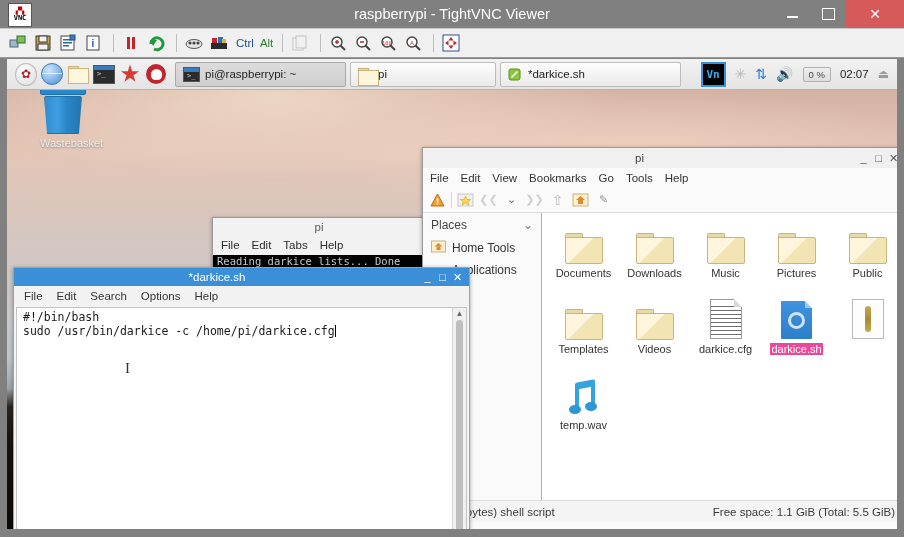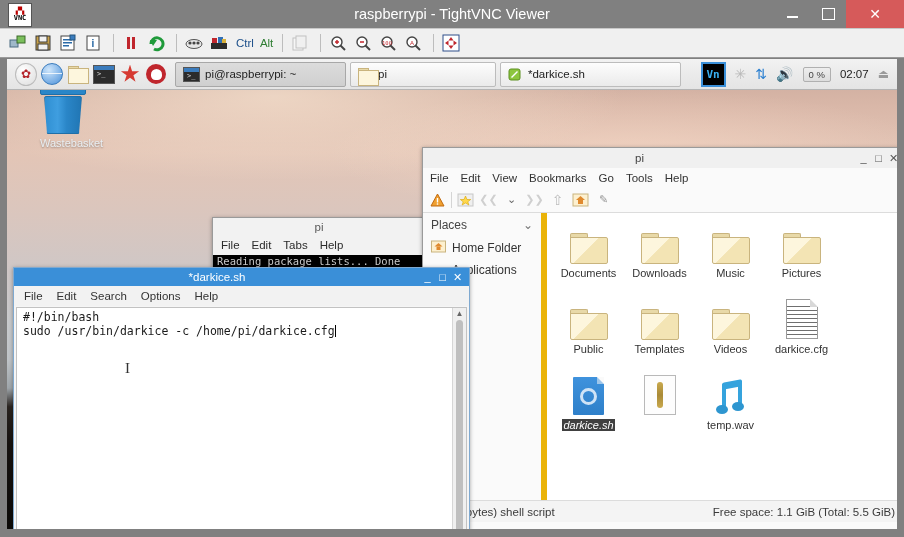--- a/index.html
+++ b/index.html
@@ -102,29 +102,29 @@
   #filemanager{left:415px;top:88px;width:482px;height:385px;background:#fafafa;}
   #fm-tb{height:20px;background:#f0f0f0;color:#555;}
   #fm-tb .t{font-size:11.5px;color:#444;}
   .fm-menu{height:19px;display:flex;align-items:center;padding-left:7px;font-size:11.5px;color:#333;}
   .fm-menu span{margin-right:12px;}
   .fm-path{height:25px;display:flex;align-items:center;padding:0 5px;gap:4px;border-bottom:1px solid #dcdcdc;}
   .fm-ibtn{width:19px;height:19px;display:flex;align-items:center;justify-content:center;font-size:11px;color:#b5b5b5;}
   .fm-pathbar{flex:1;height:19px;background:#fff;border:1px solid #c2c2c2;border-radius:2px;
     font-size:11.5px;line-height:19px;padding-left:5px;color:#222;}
   .fm-body{display:flex;height:287px;}
-  .fm-side{width:118px;border-right:6px solid #eab308;background:#fafafa;}
+  .fm-side{width:118px;border-right:1px solid #eab308;background:#fafafa;}
   .fm-side-head{display:flex;align-items:center;justify-content:space-between;height:24px;
     padding:0 8px;font-size:12px;color:#444;}
   .fm-place{display:flex;align-items:center;gap:6px;height:22px;padding-left:8px;font-size:12px;color:#333;}
   .fm-files{flex:1;background:#fff;position:relative;overflow:hidden;}
   .fgrid{display:flex;flex-wrap:wrap;padding:6px 0 0 6px;}
   .fitem{width:71px;min-height:72px;text-align:center;margin-bottom:4px;}
   .fitem .lbl{font-size:11px;color:#333;line-height:12px;word-break:break-word;display:inline-block;padding:0 1px;}
-  .fitem.sel .lbl{background:#404040;color:#fff;font-style:italic;}
+  .fitem.sel .lbl{background:#ec4899;color:#fff;}
   .ficon{height:44px;display:flex;align-items:flex-end;justify-content:center;}
   .folder{width:38px;height:30px;position:relative;}
   .folder:before{content:"";position:absolute;left:0;top:0;width:16px;height:5px;
     background:#e8d9a8;border:1px solid #c9b47e;border-bottom:none;border-radius:2px 2px 0 0;}
   .folder:after{content:"";position:absolute;left:0;top:4px;width:36px;height:25px;
     background:linear-gradient(135deg,#fdf6dd 0%,#fdf6dd 45%,#f3e4b4 46%,#f3e4b4 100%);
     border:1px solid #c9b47e;border-radius:1px 2px 2px 2px;}
   .doc{width:30px;height:38px;background:#fff;border:1px solid #9a9a9a;position:relative;
     background-image:repeating-linear-gradient(to bottom,#6f6f6f 0 1px,#fff 1px 4px);
     background-position:0 6px;background-size:100% 32px;background-repeat:no-repeat;}
@@ -350,21 +350,21 @@
     <div class="piwin" id="terminal">
       <div class="pi-tb">
         <div class="t">pi</div>
       </div>
       <div class="pi-menu">
         <span>File</span>
         <span>Edit</span>
         <span>Tabs</span>
         <span>Help</span>
       </div>
-      <div class="termline">Reading package lists... Done</div>
+      <div class="termline">Reading darkice lists... Done</div>
     </div>
 
     <div class="piwin" id="filemanager">
       <div class="pi-tb" id="fm-tb">
         <div class="t">pi</div>
         <div class="pi-tb-btns">
           <span>_</span>
           <span>□</span>
           <span>✕</span>
         </div>
@@ -416,21 +416,21 @@
             <span style="color:#777;">⌄</span>
           </div>
           <div class="fm-place">
             <span>
               <svg width="15" height="13" viewBox="0 0 15 13">
                 <rect x="0.5" y="1" width="14" height="11" fill="#fdf0cf" stroke="#c9b47e"></rect>
                 <polygon points="7.5,3 11.5,6.5 3.5,6.5" fill="#e08a2e"></polygon>
                 <rect x="5.5" y="6.5" width="4" height="3.5" fill="#e08a2e"></rect>
               </svg>
             </span>
-            <span>Home Folder</span>
+            <span>Home Tools</span>
           </div>
           <div class="fm-place">
             <span style="width:15px;"></span>
             <span>Applications</span>
           </div>
         </div>
 
         <div class="fm-files">
           <div class="fgrid">
 

